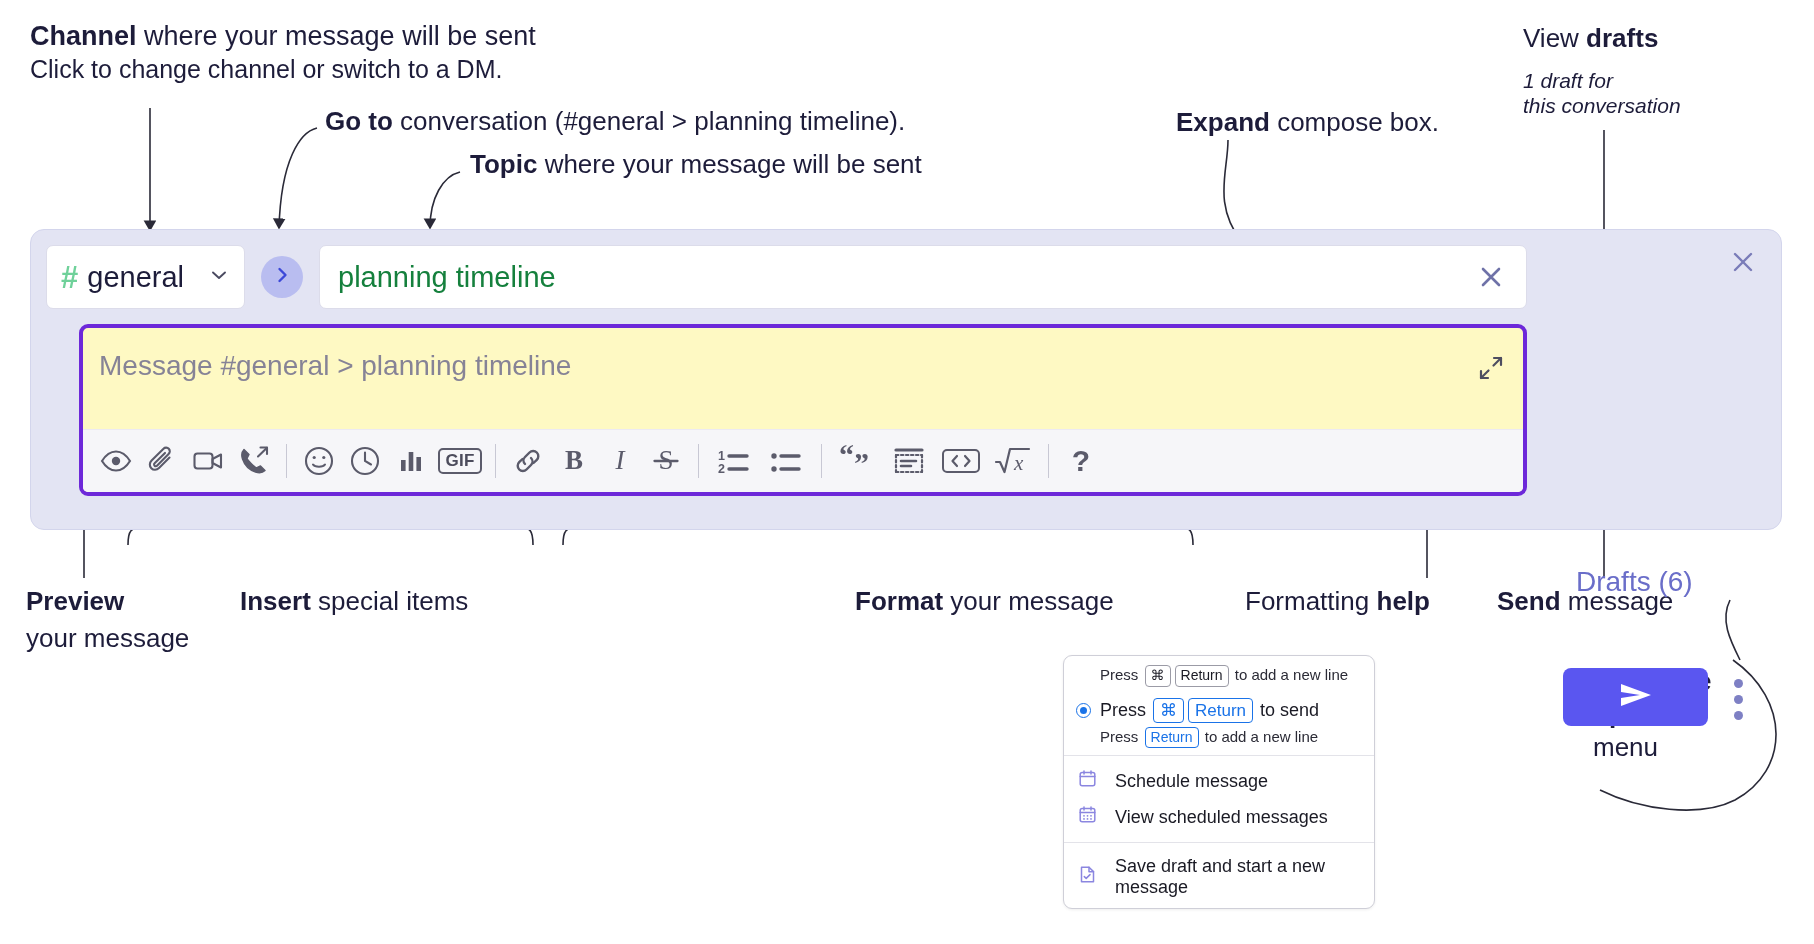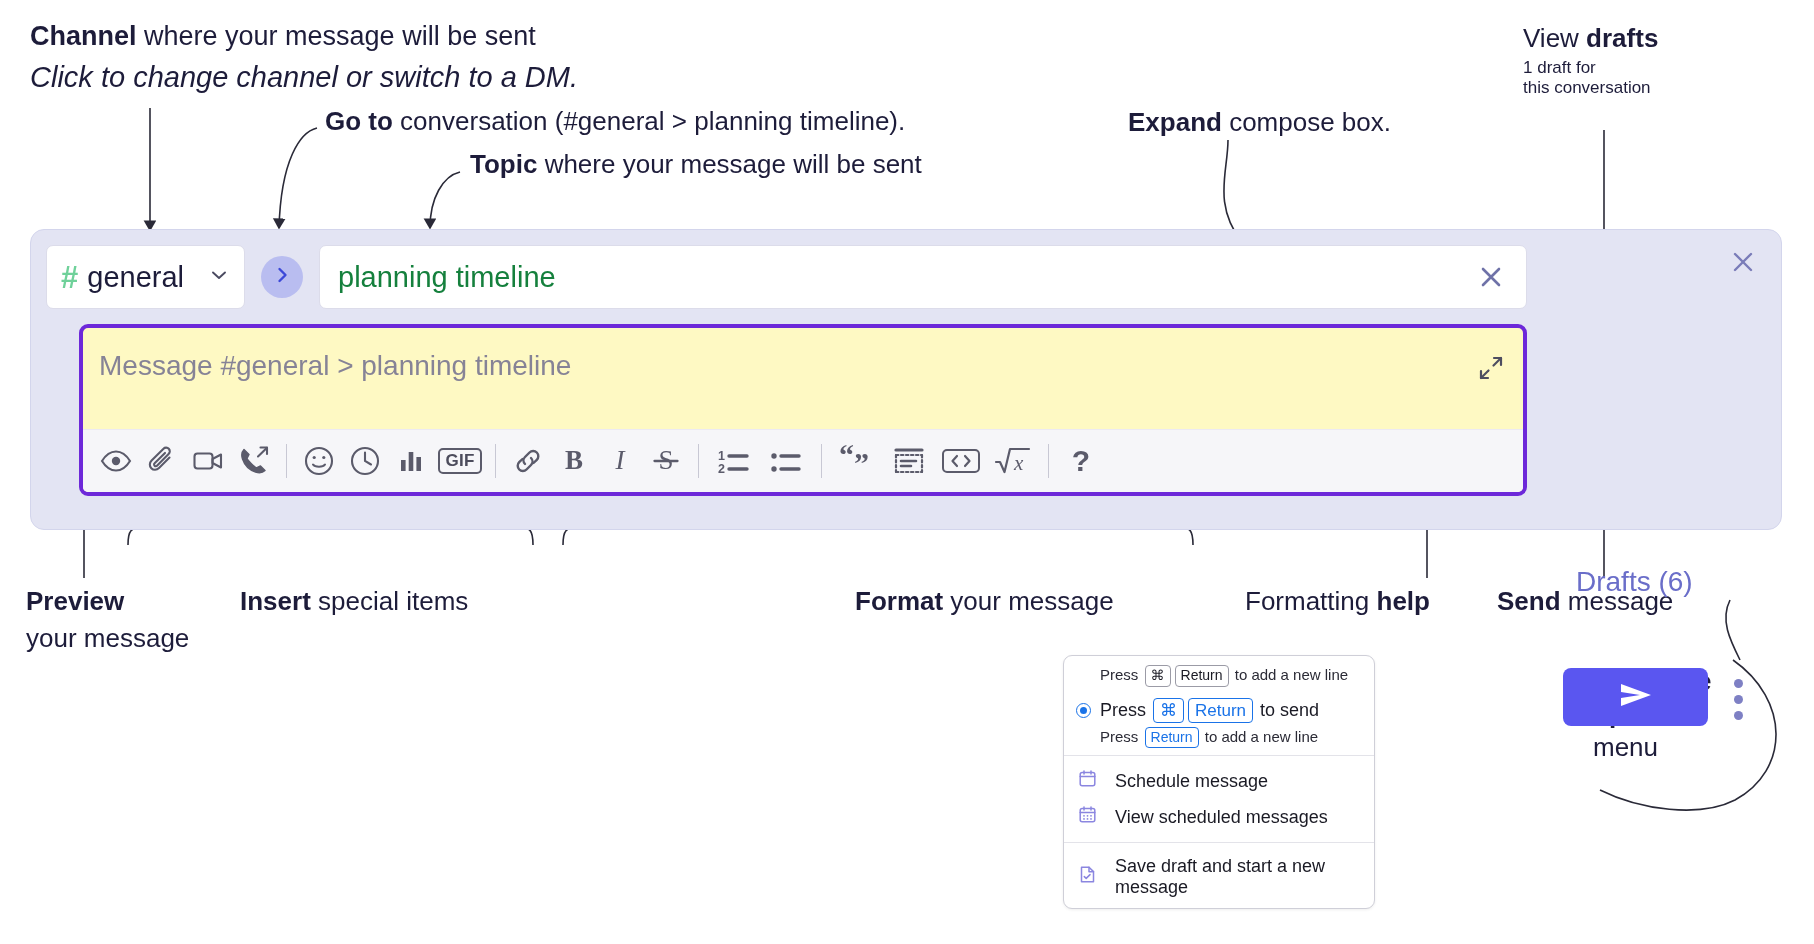--- a/index.html
+++ b/index.html
@@ -11,26 +11,26 @@
     color:#1d1c3a;
     position:relative;
     overflow:hidden;
   }
   .stage { position:absolute; inset:0; }
 
   
   .anno { position:absolute; color:#1d1c3a; line-height:1.25; white-space:nowrap; }
   .anno b { font-weight:700; }
   .a-channel   { left:30px;  top:20px;  font-size:27px; }
-  .a-channel .sub { font-size:29px; font-style:italic; margin-top:5px; }
+  .a-channel .sub { font-size:25px; }
   .a-goto      { left:325px; top:105px; font-size:26px; }
   .a-topic     { left:470px; top:148px; font-size:26px; }
-  .a-expand    { left:1128px;top:106px; font-size:26px; }
+  .a-expand    { left:1176px;top:106px; font-size:26px; }
   .a-drafts    { left:1523px;top:22px;  font-size:26px; text-align:left; }
-  .a-drafts .sub { font-size:17px; line-height:1.22; margin-top:3px; }
+  .a-drafts .sub { font-size:21px; font-style:italic; line-height:1.22; margin-top:13px; }
 
   .a-preview   { left:26px;  top:585px; font-size:26px; }
   .a-preview .l2 { margin-top:4px; }
   .a-insert    { left:240px; top:585px; font-size:26px; }
   .a-format    { left:855px; top:585px; font-size:26px; }
   .a-fhelp     { left:1245px;top:585px; font-size:26px; }
   .a-send      { left:1497px;top:585px; font-size:26px; }
   .a-compose   { left:1593px;top:665px; font-size:26px; font-weight:700; line-height:1.26; white-space:normal; width:200px;}
   .a-compose .light { font-weight:400; }
 

